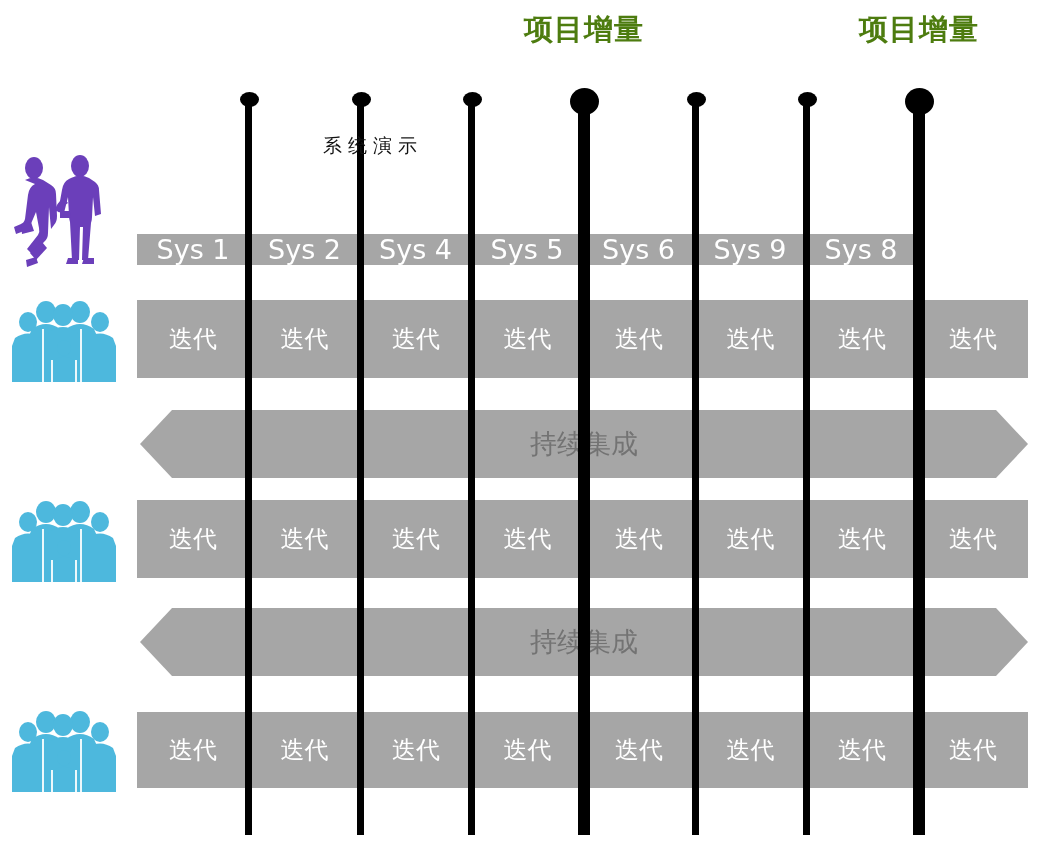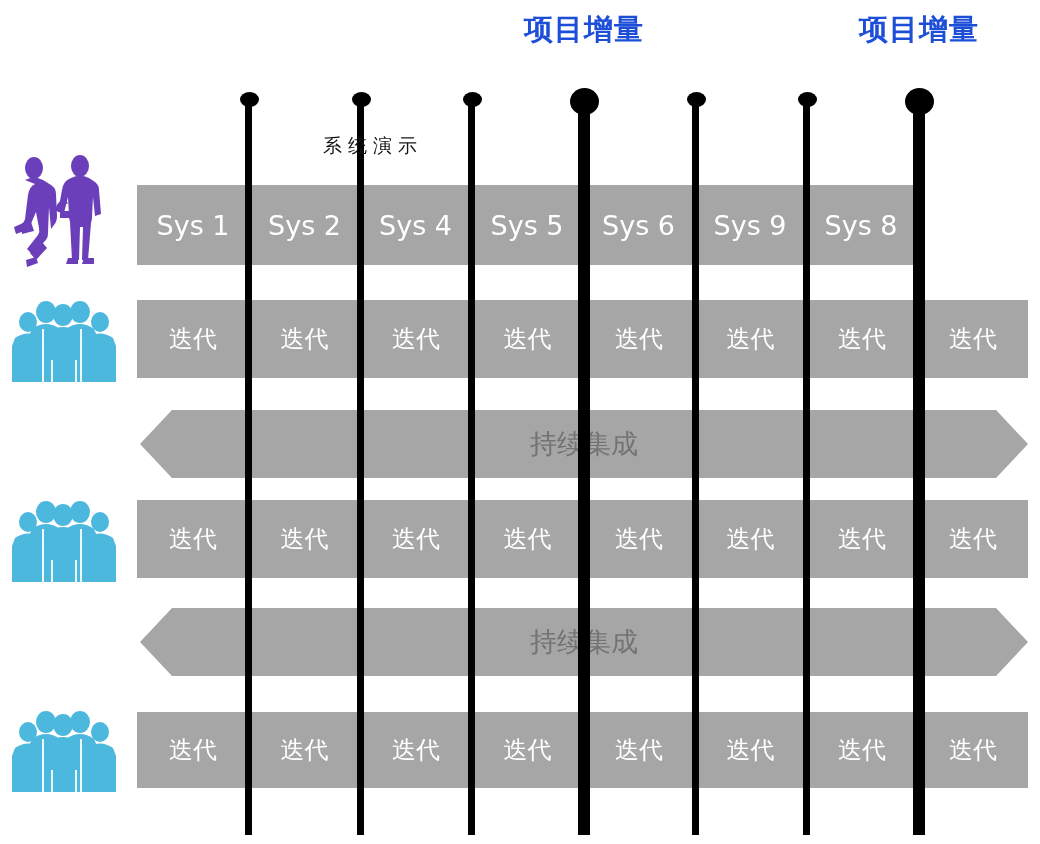--- a/index.html
+++ b/index.html
@@ -12,21 +12,21 @@
   
   .pinline{position:absolute;background:#000;}
   .pinhead{position:absolute;background:#000;border-radius:50%;}
 
   
   .milestone-label{
     position:absolute;
     font-family:"DejaVu Sans","Liberation Sans",sans-serif;
     font-weight:bold;
     font-size:29px;
-    color:#1d4ed8;
+    color:#4d7c0f;
     white-space:nowrap;
     text-align:center;
     letter-spacing:1px;
   }
   .demo-label{
     position:absolute;
     font-family:"DejaVu Sans","Liberation Sans",sans-serif;
     font-size:19px;
     color:#121212;
     white-space:nowrap;
@@ -155,21 +155,21 @@
       </g>
       <g fill="#ffffff" opacity="0.9">
         <path d="M36 33 l0 53 -2 0 0 -53 z"></path>
         <path d="M74 33 l0 53 -2 0 0 -53 z"></path>
         <path d="M45 64 l0 22 -2 0 0 -22 z"></path>
         <path d="M69 64 l0 22 -2 0 0 -22 z"></path>
       </g>
     </svg>
   </div>
 
-  <div class="row-band" style="left:137px;top:185px;width:891px;height:80px;">
+  <div class="row-band" style="left:137px;top:185px;width:891px;height:80px;align-items:flex-end;">
     <div class="cell sys" style="width:112px;">Sys 1</div>
     <div class="cell sys" style="width:111px;">Sys 2</div>
     <div class="cell sys" style="width:111px;">Sys 4</div>
     <div class="cell sys" style="width:112px;">Sys 5</div>
     <div class="cell sys" style="width:111px;">Sys 6</div>
     <div class="cell sys" style="width:112px;">Sys 9</div>
     <div class="cell sys" style="width:110px;">Sys 8</div>
   </div>
 
   <div class="row-band" style="left:137px;top:300px;width:891px;height:78px;">

